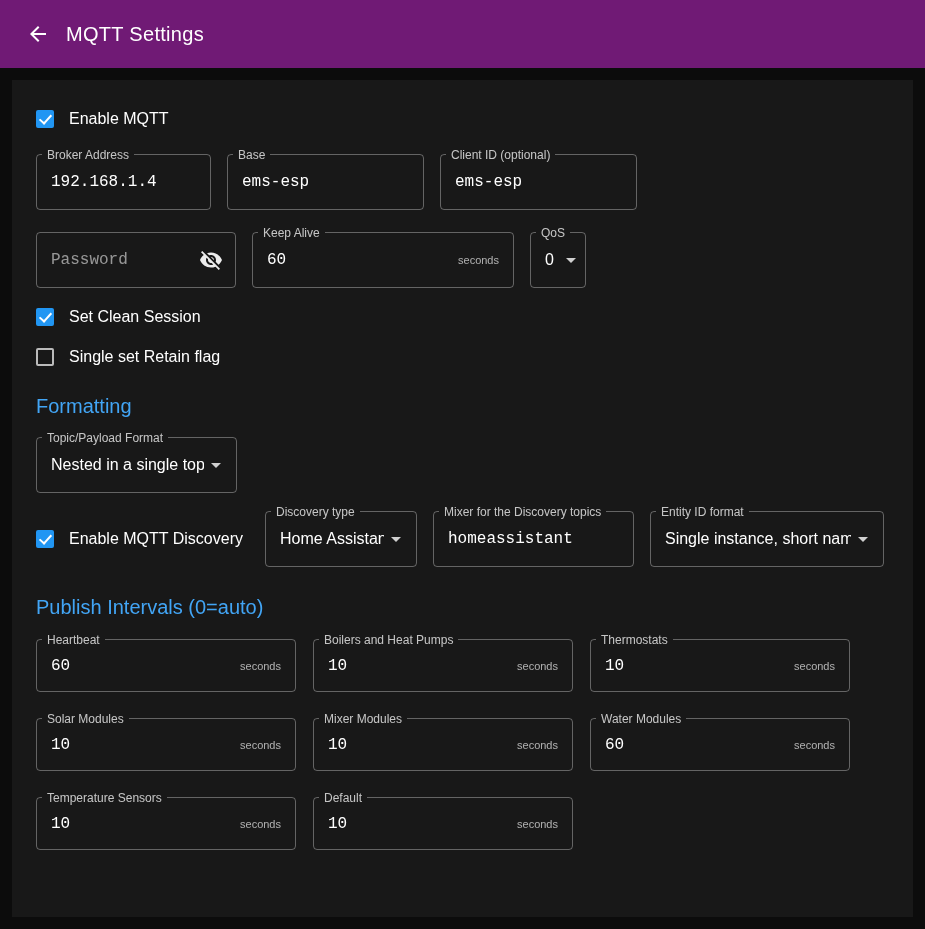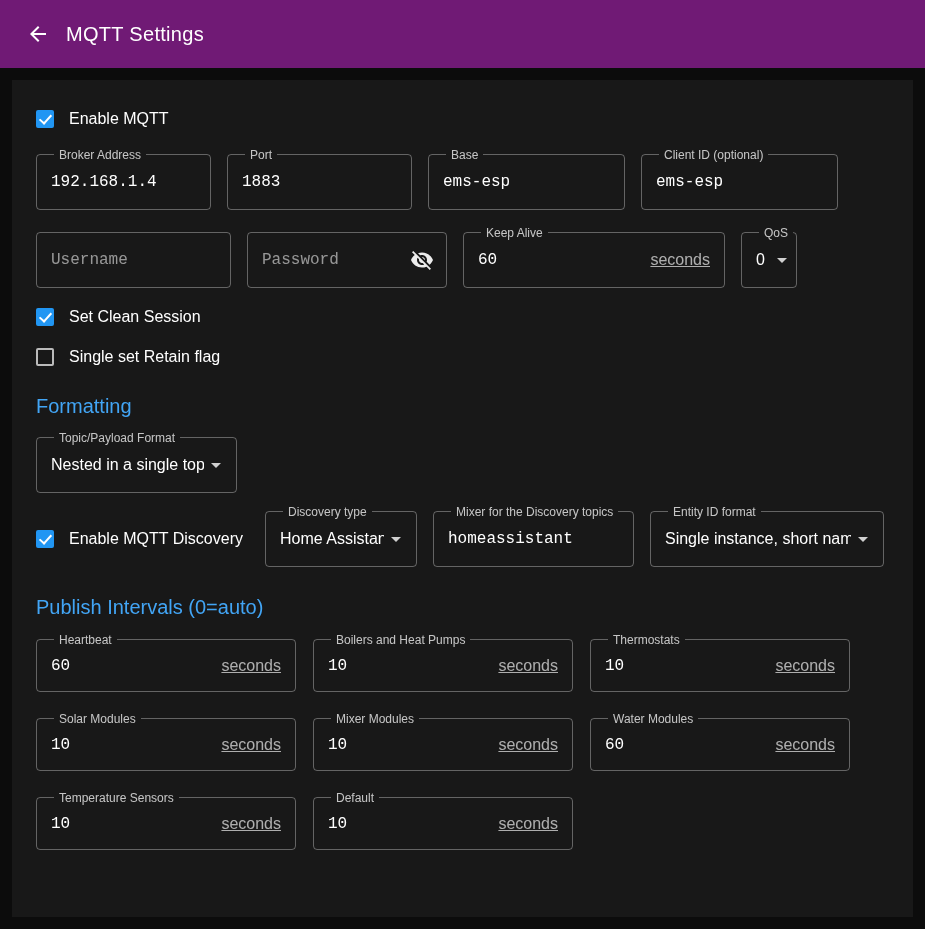--- a/index.html
+++ b/index.html
@@ -40,29 +40,29 @@
   .mb18 { margin-bottom:18px; }
 
   
   .row { display:flex; gap:16px; }
   .field {
     position:relative; height:56px; border:1px solid rgba(255,255,255,0.33);
     border-radius:4px; display:flex; align-items:center; padding:0 14px;
     background:transparent;
   }
   .field-label {
-    position:absolute; top:-7px; left:17px; padding:0 5px; background:#181818;
+    position:absolute; top:-7px; left:5px; padding:0 5px; background:#181818;
     font-size:12px; line-height:14px; color:rgba(255,255,255,0.75); white-space:nowrap;
   }
   .field input {
     background:transparent; border:none; outline:none; color:#fff;
     font-size:16px; font-family:Liberation Mono, monospace; flex:1 1 auto; min-width:0; padding:0;
   }
   .field input::placeholder { color:rgba(255,255,255,0.55); opacity:1; }
-  .suffix { font-size:16px; color:rgba(255,255,255,0.65); margin-left:auto; padding-left:8px; white-space:nowrap;text-decoration:underline; }
+  .suffix { font-size:11px; color:rgba(255,255,255,0.65); margin-left:auto; padding-left:8px; white-space:nowrap; }
 
   .select { cursor:pointer; }
   .select .value { font-size:16px; color:#fff; white-space:nowrap; overflow:hidden; }
   .caret { width:24px; height:24px; flex:none; margin-left:auto; margin-right:-6px; opacity:.8; }
 
   .eye-btn { width:24px; height:24px; flex:none; margin-left:auto; margin-right:-2px; cursor:pointer; opacity:.92; }
 
   .section-heading { font-size:20px; line-height:24px; font-weight:400; color:#42a5f5; margin:28px 0 19px 0; }
   .section-heading.first { margin-top:28px; }
 
@@ -91,38 +91,31 @@
   <label class="check-row mb26">
     <span class="cbx checked"></span>
     <span class="check-label">Enable MQTT</span>
   </label>
 
   <div class="row mb22">
     <div class="field" style="width:175px">
       <span class="field-label">Broker Address</span>
       <input value="192.168.1.4" style="">
     </div>
-    <div class="field" style="width:185px">
-      <span class="field-label">Port</span>
-      <input value="1883" style="">
-    </div>
     <div class="field" style="width:197px">
       <span class="field-label">Base</span>
       <input value="ems-esp" style="">
     </div>
     <div class="field" style="width:197px">
       <span class="field-label">Client ID (optional)</span>
       <input value="ems-esp" style="">
     </div>
   </div>
 
   <div class="row mb20">
-    <div class="field" style="width:195px">
-      <input placeholder="Username" style="">
-    </div>
     <div class="field" style="width:200px">
       <input type="password" placeholder="Password" style="">
       <span class="eye-btn">
         <svg viewBox="0 0 24 24" width="24" height="24" fill="#ffffff">
             <path d="M12 7c2.76 0 5 2.24 5 5 0 .65-.13 1.26-.36 1.83l2.92 2.92c1.51-1.26 2.7-2.89 3.43-4.75-1.73-4.39-6-7.5-11-7.5-1.4 0-2.74.25-3.98.7l2.16 2.16C10.74 7.13 11.35 7 12 7zM2 4.27l2.28 2.28.46.46C3.08 8.3 1.78 10.02 1 12c1.73 4.39 6 7.5 11 7.5 1.55 0 3.03-.3 4.38-.84l.42.42L19.73 22 21 20.73 3.27 3 2 4.27zM7.53 9.8l1.55 1.55c-.05.21-.08.43-.08.65 0 1.66 1.34 3 3 3 .22 0 .44-.03.65-.08l1.55 1.55c-.67.33-1.41.53-2.2.53-2.76 0-5-2.24-5-5 0-.79.2-1.53.53-2.2zm4.31-.78l3.15 3.15.02-.16c0-1.66-1.34-3-3-3l-.17.01z"></path>
           </svg>
       </span>
     </div>
     <div class="field" style="width:262px">
       <span class="field-label">Keep Alive</span>

